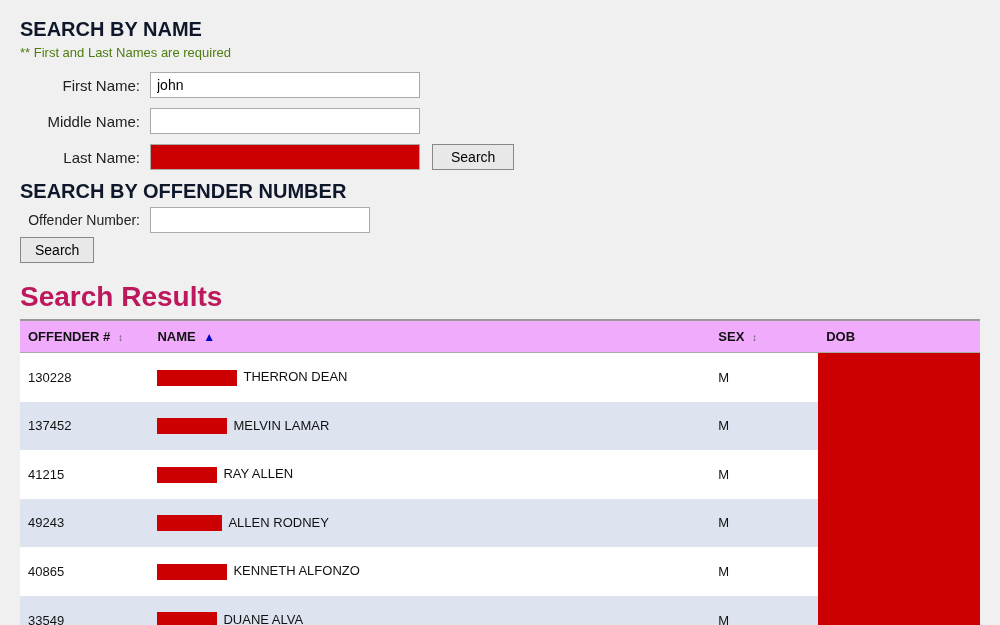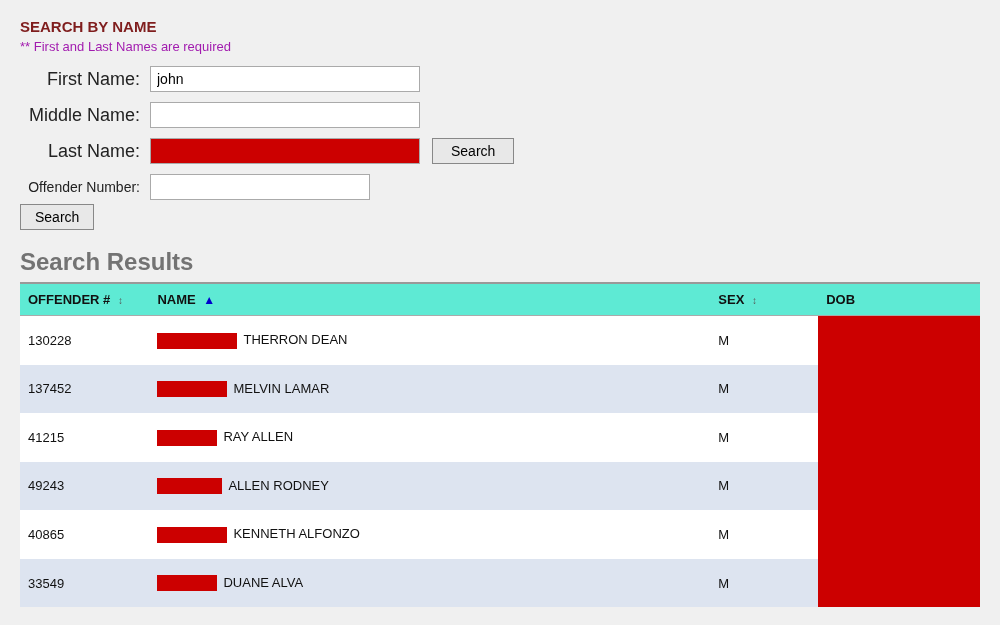--- a/index.html
+++ b/index.html
@@ -9,40 +9,40 @@
       font-size: 14px;
       color: #222;
     }
     .page {
       width: 1000px;
       min-height: 625px;
       background: #f0f0f0;
       padding: 18px 20px 10px 20px;
     }
     .section-title {
-      font-size: 15px;
+      font-size: 20px;
       font-weight: bold;
       margin-bottom: 4px;
-      color: #7f1d1d;
+      color: #0f172a;
     }
     .subtitle {
       font-size: 13px;
-      color: #a21caf;
+      color: #4d7c0f;
       margin-bottom: 12px;
     }
     .form-row {
       display: flex;
       align-items: center;
       margin-bottom: 10px;
     }
     .form-label {
       width: 130px;
       text-align: right;
       padding-right: 10px;
-      font-size: 18px;
+      font-size: 15px;
       color: #222;
     }
     .form-input {
       width: 270px;
       height: 26px;
       border: 1px solid #aaa;
       padding: 6px 6px;
       font-size: 14px;
       background: #fff;
     }
@@ -87,32 +87,32 @@
       margin-top: 4px;
       margin-bottom: 10px;
       padding: 3px 14px;
       font-size: 14px;
       background: #e8e8e8;
       border: 1px solid #888;
       cursor: pointer;
       height: 26px;
     }
     .results-title {
-      font-size: 24px;
+      font-size: 28px;
       font-weight: bold;
       margin: 8px 0 6px 0;
-      color: #737373;
+      color: #be185d;
     }
     .results-table {
       width: 100%;
       border-collapse: collapse;
       border-top: 2px solid #999;
     }
     .results-table thead tr {
-      background: #5eead4;
+      background: #f0abfc;
     }
     .results-table th {
       padding: 8px 8px;
       text-align: left;
       font-size: 13px;
       font-weight: bold;
       border-bottom: 1px solid #aaa;
       color: #111;
       white-space: nowrap;
     }
@@ -171,20 +171,21 @@
     </div>
 
     <div class="form-row">
       <label class="form-label">Last Name:</label>
       <input class="form-input highlight" type="text" value="" style="">
       <button class="search-btn">Search</button>
     </div>
   </div>
 
   <div class="section-divider">
+    <div class="section-title">SEARCH BY OFFENDER NUMBER</div>
     <div class="offender-row">
       <label class="offender-label">Offender Number:</label>
       <input class="offender-input" type="text" value="" style="">
     </div>
     <button class="search-btn2">Search</button>
   </div>
 
   <div>
     <div class="results-title">Search Results</div>
     <table class="results-table">

